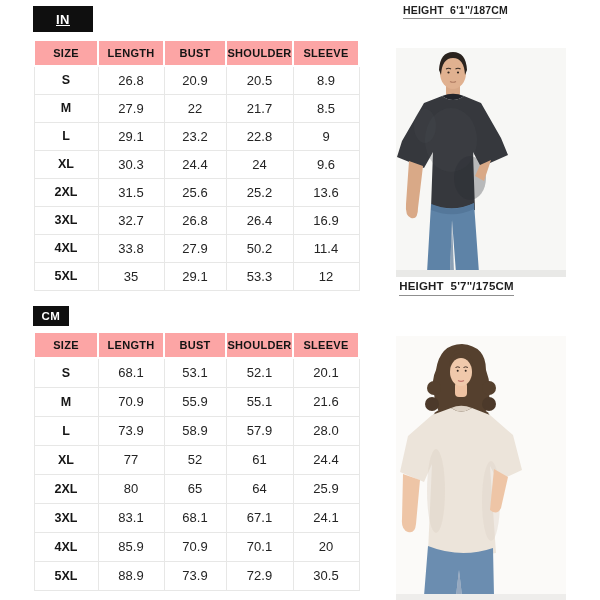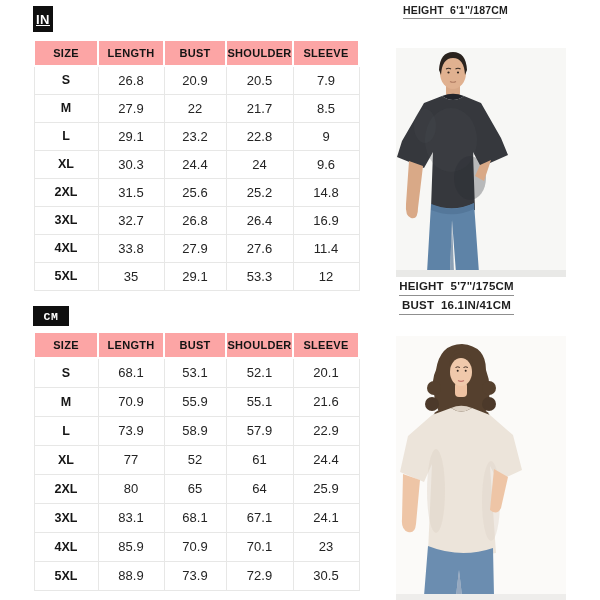--- a/index.html
+++ b/index.html
@@ -1,22 +1,22 @@
 <!DOCTYPE html>
 <html><head>
 <meta charset="utf-8">
 <style>
   * { box-sizing: border-box; margin: 0; padding: 0; }
   body { font-family: "Liberation Sans", sans-serif; background: #ffffff; }
   .canvas { position: relative; width: 600px; height: 600px; background: #ffffff; overflow: hidden; }
 
   .badge { position: absolute; background: #0f0f0f; color: #ffffff; font-weight: bold;
            display: flex; align-items: center; justify-content: center; letter-spacing: .5px; }
-  #in-badge { left: 33px; top: 6px;  width: 20px; height: 26px; font-size: 13px; text-decoration: underline; }
-  #cm-badge { left: 33px; top: 306px; width: 36px; height: 20px; font-size: 11.5px; font-family: Liberation Mono, monospace; }
+  #in-badge { left: 33px; top: 6px;  width: 60px; height: 26px; font-size: 13px; text-decoration: underline; }
+  #cm-badge { left: 33px; top: 306px; width: 36px; height: 20px; font-size: 11.5px; }
 
   table.size-table { position: absolute; border-collapse: collapse; table-layout: fixed; width: 325px; }
   #in-table { left: 33px; top: 39px; }
   #cm-table { left: 33px; top: 331px; }
   .size-table th { background: #fca5a5; border: 2px solid #ffffff; font-size: 11px; font-weight: bold;
                    color: #141414; height: 26px; letter-spacing: .3px; text-align: center; }
   .size-table td { border: 1px solid #e7e7e6; background: #ffffff; font-size: 13px; color: #242424;
                    text-align: center; height: 28px; }
   #cm-table td { height: 29px; }
   .size-table td.size-col { font-weight: bold; font-size: 12.5px; color: #161616; }
@@ -55,21 +55,21 @@
         <th>SHOULDER</th>
         <th>SLEEVE</th>
       </tr>
     </thead>
     <tbody>
       <tr>
         <td class="size-col">S</td>
         <td>26.8</td>
         <td>20.9</td>
         <td>20.5</td>
-        <td>7.9</td>
+        <td>8.9</td>
       </tr>
       <tr>
         <td class="size-col">M</td>
         <td>27.9</td>
         <td>22</td>
         <td>21.7</td>
         <td>8.5</td>
       </tr>
       <tr>
         <td class="size-col">L</td>
@@ -83,34 +83,34 @@
         <td>30.3</td>
         <td>24.4</td>
         <td>24</td>
         <td>9.6</td>
       </tr>
       <tr>
         <td class="size-col">2XL</td>
         <td>31.5</td>
         <td>25.6</td>
         <td>25.2</td>
-        <td>14.8</td>
+        <td>13.6</td>
       </tr>
       <tr>
         <td class="size-col">3XL</td>
         <td>32.7</td>
         <td>26.8</td>
         <td>26.4</td>
         <td>16.9</td>
       </tr>
       <tr>
         <td class="size-col">4XL</td>
         <td>33.8</td>
         <td>27.9</td>
-        <td>27.6</td>
+        <td>50.2</td>
         <td>11.4</td>
       </tr>
       <tr>
         <td class="size-col">5XL</td>
         <td>35</td>
         <td>29.1</td>
         <td>53.3</td>
         <td>12</td>
       </tr>
     </tbody>
@@ -148,21 +148,21 @@
         <td>70.9</td>
         <td>55.9</td>
         <td>55.1</td>
         <td>21.6</td>
       </tr>
       <tr>
         <td class="size-col">L</td>
         <td>73.9</td>
         <td>58.9</td>
         <td>57.9</td>
-        <td>22.9</td>
+        <td>28.0</td>
       </tr>
       <tr>
         <td class="size-col">XL</td>
         <td>77</td>
         <td>52</td>
         <td>61</td>
         <td>24.4</td>
       </tr>
       <tr>
         <td class="size-col">2XL</td>
@@ -176,21 +176,21 @@
         <td>83.1</td>
         <td>68.1</td>
         <td>67.1</td>
         <td>24.1</td>
       </tr>
       <tr>
         <td class="size-col">4XL</td>
         <td>85.9</td>
         <td>70.9</td>
         <td>70.1</td>
-        <td>23</td>
+        <td>20</td>
       </tr>
       <tr>
         <td class="size-col">5XL</td>
         <td>88.9</td>
         <td>73.9</td>
         <td>72.9</td>
         <td>30.5</td>
       </tr>
     </tbody>
   </table>
@@ -225,21 +225,20 @@
       <path d="M35,156 L31,225 L54,225 L56,172 L60,225 L83,225 L78,155 Q57,165 35,156 Z" fill="#5e83a7"></path>
       <path d="M35,156 Q57,166 78,155 L78,161 Q57,171 35,162 Z" fill="#4a6b8e" opacity="0.5"></path>
       <path d="M56,172 L54,225 L58,225 Z" fill="#46678a" opacity="0.6"></path>
 
       <rect y="222" width="170" height="7" fill="#e9e9e7"></rect>
     </svg>
   </div>
 
   <div class="info-block" id="info2">
     <div class="info-line">HEIGHT &nbsp;5'7"/175CM</div>
-    <div class="info-line">BUST &nbsp;16.1IN/41CM</div>
   </div>
 
   <div class="photo" id="female-photo">
     <svg width="170" height="264" viewBox="0 0 170 264">
       <rect width="170" height="264" fill="#fbfaf8"></rect>
 
       <path d="M40,34 Q44,8 66,8 Q90,10 90,34 Q97,52 91,72 Q87,84 77,86 L52,86 Q41,80 38,58 Q35,44 40,34 Z" fill="#55402e"></path>
       <circle cx="38" cy="52" r="7" fill="#55402e"></circle>
       <circle cx="36" cy="68" r="7" fill="#4c392a"></circle>
       <circle cx="93" cy="52" r="7" fill="#55402e"></circle>

